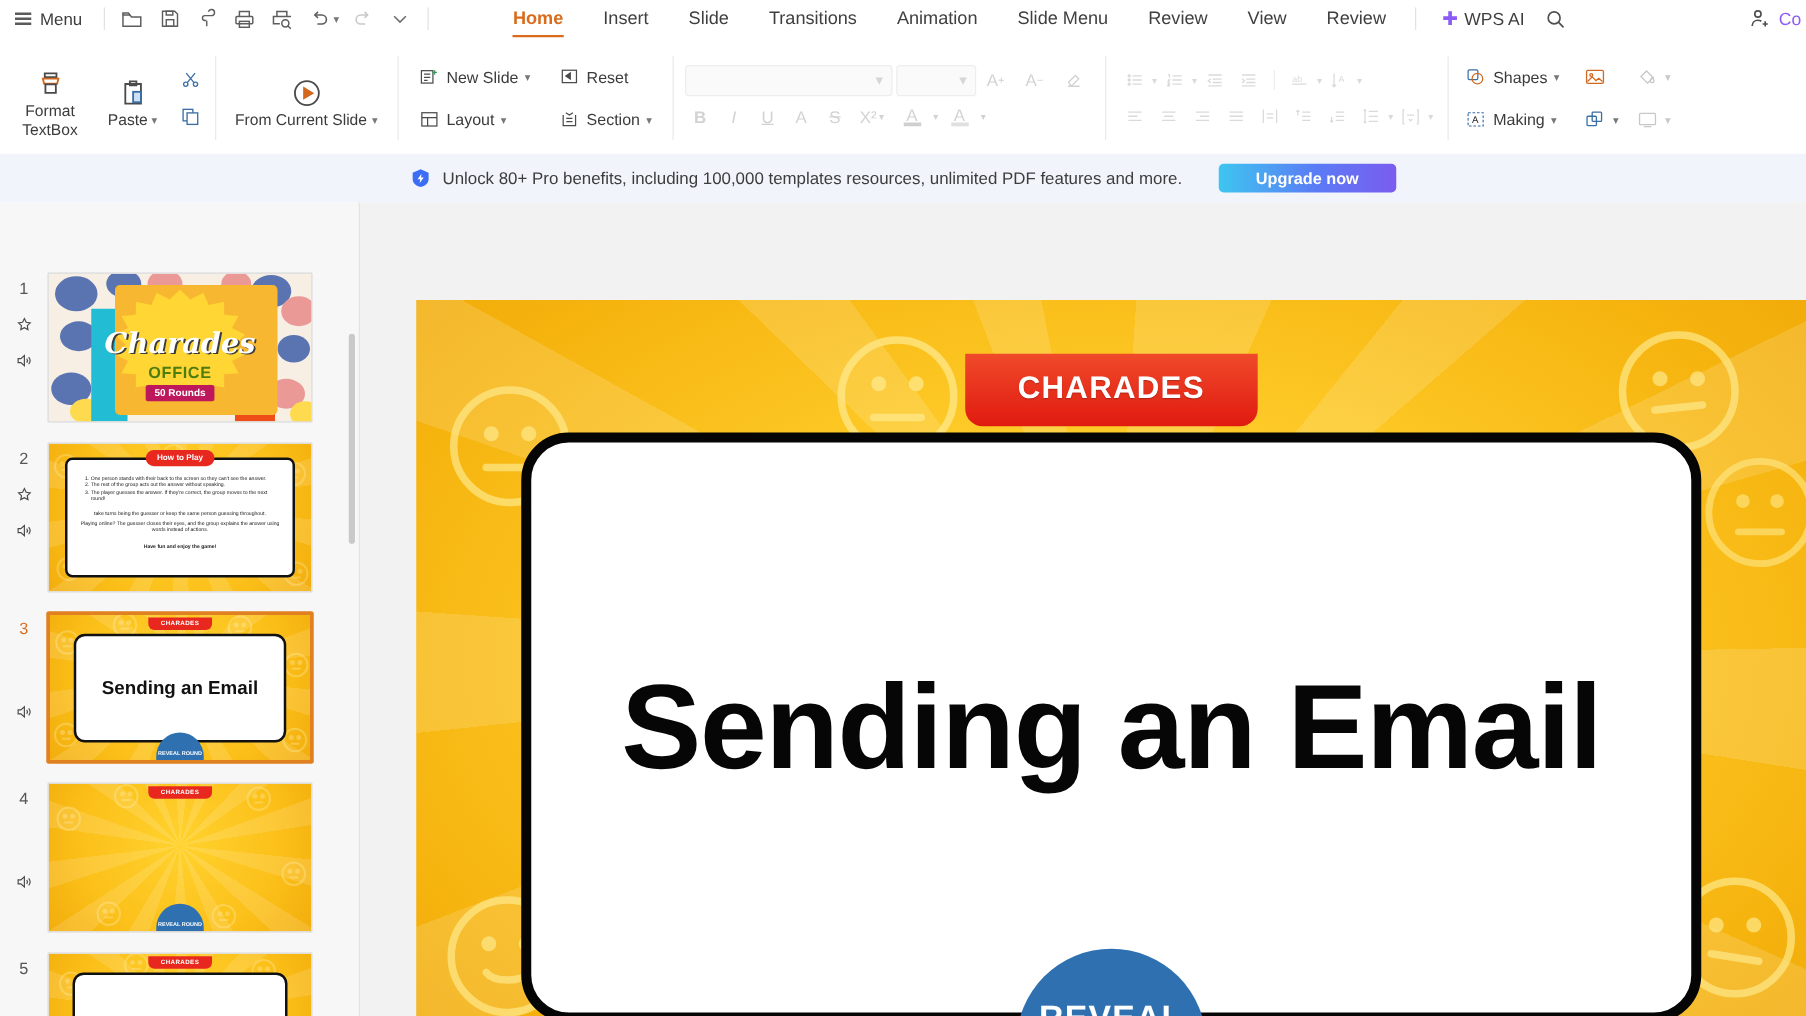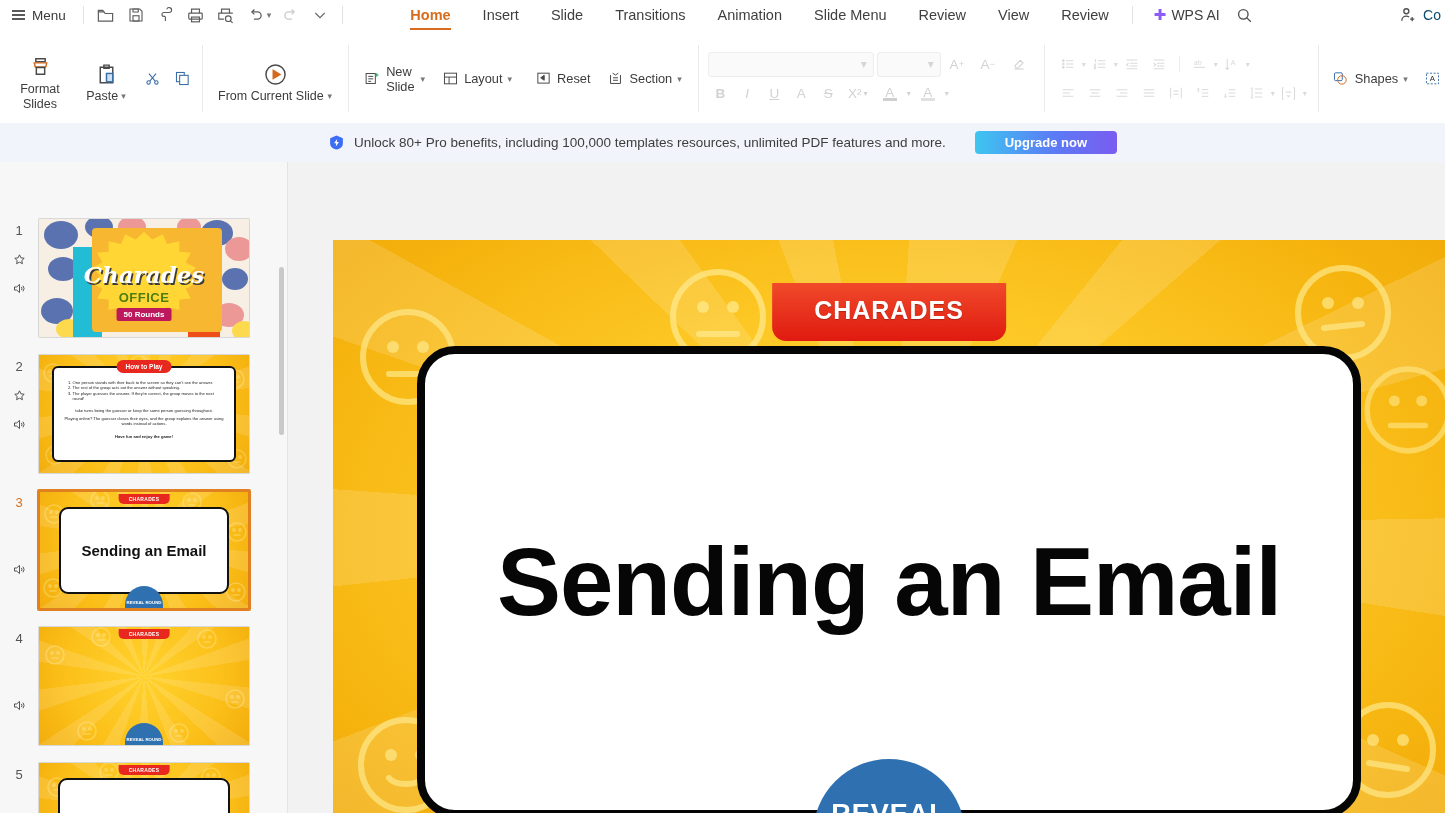--- a/index.html
+++ b/index.html
@@ -52,21 +52,21 @@
   }
   .rgroup { display: flex; align-items: center; padding: 0 7px; position: relative; }
   .rgroup + .rgroup::before {
     content: ""; position: absolute; left: 0; top: 11px; bottom: 11px; width: 1px; background: #eaeaea;
   }
   .bigbtn {
     display: flex; flex-direction: column; align-items: center; justify-content: flex-start;
     width: 66px; padding-top: 6px; font-size: 12.5px; color: #3c3c3c; line-height: 15px; text-align: center;
   }
   .bigbtn .gi { height: 30px; display: flex; align-items: center; }
-  .smallstack { display: flex; flex-direction: row; justify-content: center; gap: 4px; }
+  .smallstack { display: flex; flex-direction: column; justify-content: center; gap: 4px; }
   .rowitem { display: flex; align-items: center; gap: 5px; font-size: 12.8px; color: #3c3c3c; padding: 2px 4px; height: 26px; }
   .rowitem.dim { color: #c8c8c8; }
   .icoslot { width: 18px; height: 18px; display: inline-flex; align-items: center; justify-content: center; }
 
   .fontbox {
     display: flex; align-items: center; gap: 1px;
   }
   .fselect {
     height: 25px; border: 1px solid #ededed; background: #fafafa; border-radius: 3px;
     display: flex; align-items: center; justify-content: flex-end; padding-right: 6px;
@@ -364,37 +364,37 @@
   </div>
 
   <div class="topright">
     <div class="qicon">
       <svg width="20" height="20" viewBox="0 0 24 24" fill="none" stroke="#4f4f4f" stroke-width="1.6">
         <circle cx="10" cy="7.5" r="3"></circle>
           <path d="M4.5 19c0-3.4 2.5-5.6 5.5-5.6 1.3 0 2.4.4 3.3 1"></path>
           <path d="M17 14.5v5M14.5 17h5"></path>
       </svg>
     </div>
-    <span style="font-size:14px;color:#0c4a6e">Co</span>
+    <span style="font-size:14px;color:#8b5cf6">Co</span>
   </div>
 </div>
 
 <div class="ribbon">
 
   <div class="rgroup">
     <div class="bigbtn">
       <span class="gi">
         <svg width="25" height="25" viewBox="0 0 24 24" fill="none" stroke="#4a4a4a" stroke-width="1.4">
           <path d="M7.5 4.5h9v3h-9z"></path>
             <path d="M6 8.5h12l-1 4H7z" stroke="#d2691e"></path>
             <path d="M8 13h8v6.5H8z"></path>
         </svg>
       </span>
       <span>Format</span>
-      <span>Slides</span>
+      <span>TextBox</span>
     </div>
 
     <div class="bigbtn">
       <span class="gi">
         <svg width="25" height="25" viewBox="0 0 24 24" fill="none" stroke="#4a4a4a" stroke-width="1.4">
           <path d="M6 5h12v15H6z"></path>
             <path d="M9.5 3h5v3h-5z"></path>
             <rect x="12" y="11" width="6" height="8" fill="#cfe0f5" stroke="#3a6ea5"></rect>
         </svg>
       </span>

